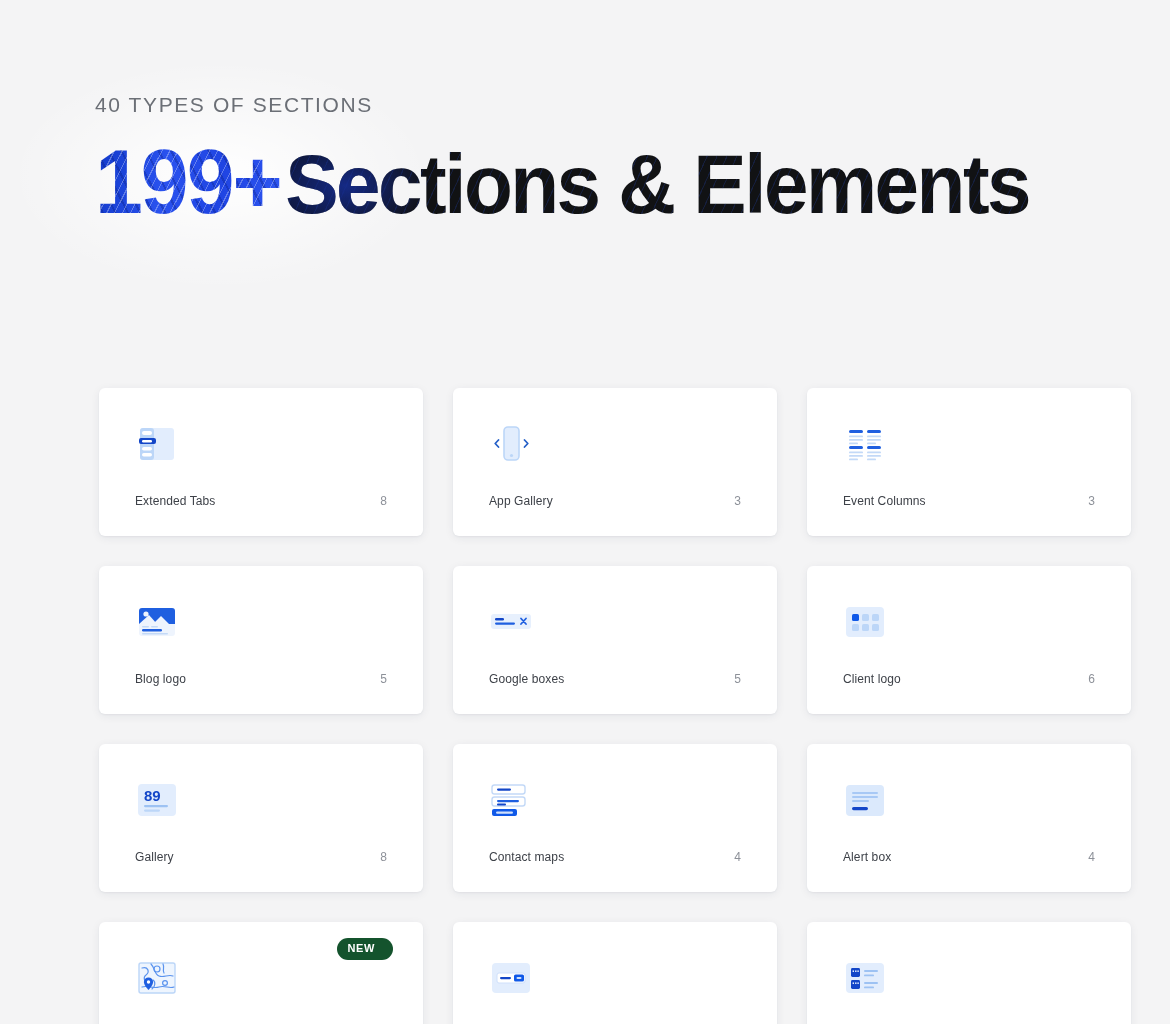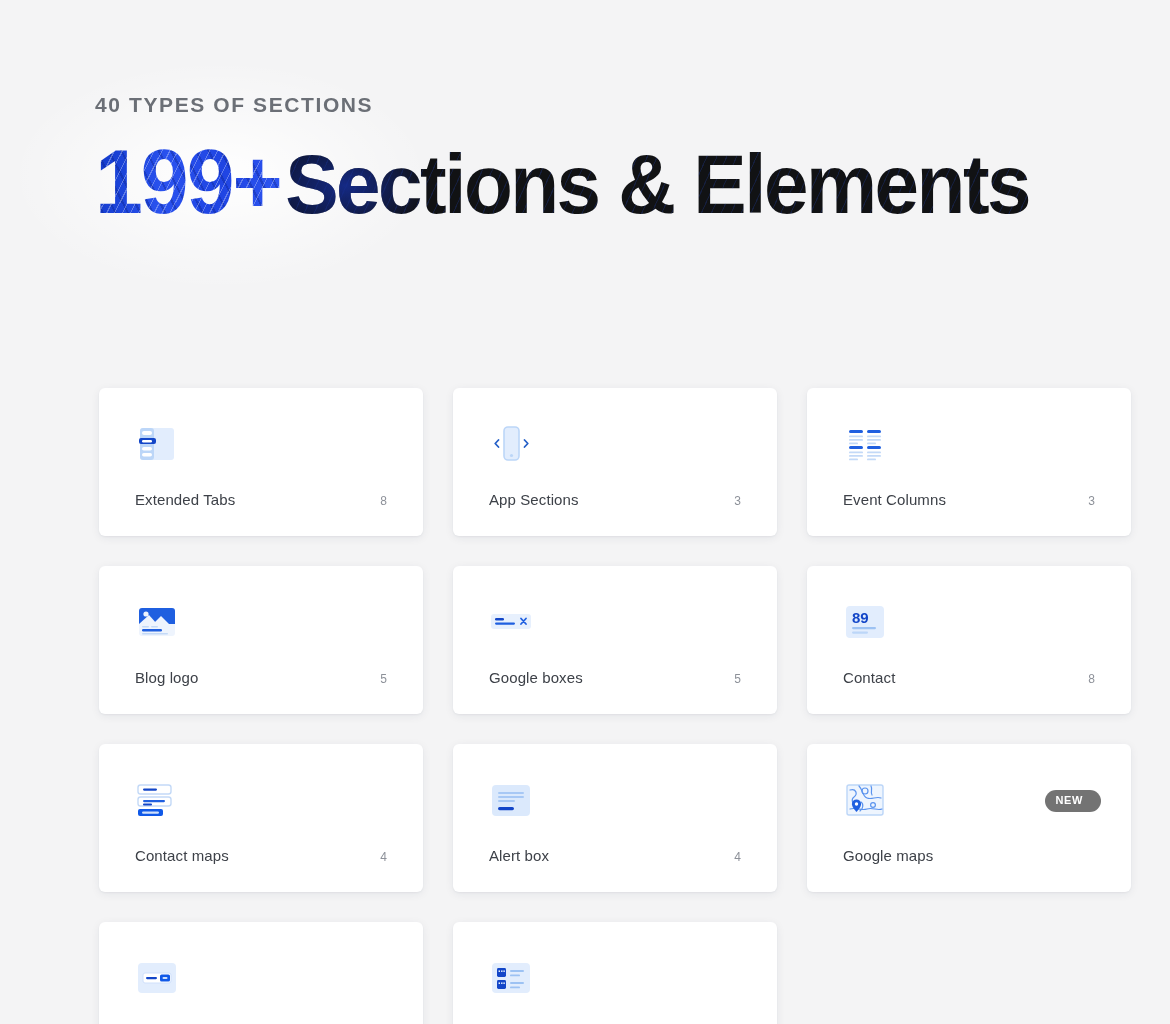--- a/index.html
+++ b/index.html
@@ -31,21 +31,21 @@
   .header {
     position: absolute;
     left: 95px;
     top: 92px;
     width: 1000px;
   }
 
   .eyebrow {
     font-size: 21px;
     letter-spacing: 1.6px;
-    font-weight: 700;
+    font-weight: 400;
     color: #6b6f76;
     text-transform: uppercase;
     line-height: 1.2;
   }
 
   .big-number {
     margin-top: 24px;
     font-size: 86px;
     font-weight: 800;
     line-height: 0.92;
@@ -123,37 +123,37 @@
     position: absolute;
     left: 36px;
     right: 36px;
     bottom: 28px;
     display: flex;
     align-items: baseline;
     justify-content: space-between;
   }
 
   .card-title {
-    font-size: 15px;
+    font-size: 12px;
     color: #3d4148;
     font-weight: 400;
     letter-spacing: 0.1px;
   }
 
   .card-count {
     font-size: 12px;
     color: #8d9199;
     font-weight: 400;
   }
 
   .badge {
     position: absolute;
     right: 30px;
-    top: 46px;
-    background: #737373;
+    top: 16px;
+    background: #14532d;
     color: #ffffff;
     font-size: 11px;
     font-weight: 700;
     letter-spacing: 0.6px;
     padding: 5px 18px 6px 11px;
     border-radius: 11px;
     line-height: 1;
   }
 </style>
 </head>
@@ -190,21 +190,21 @@
   <div class="card">
     <div class="card-icon">
       <svg width="44" height="44" viewBox="0 0 44 44">
         <rect x="15" y="5" width="15" height="33" rx="4" fill="#e2edfd" stroke="#bcd6f8" stroke-width="1.6"></rect>
         <circle cx="22.5" cy="33.5" r="1.6" fill="#bcd6f8"></circle>
         <path d="M9.5 18 L6.2 21.5 L9.5 25" fill="none" stroke="#2560c8" stroke-width="1.8" stroke-linecap="round" stroke-linejoin="round"></path>
         <path d="M35.5 18 L38.8 21.5 L35.5 25" fill="none" stroke="#2560c8" stroke-width="1.8" stroke-linecap="round" stroke-linejoin="round"></path>
       </svg>
     </div>
     <div class="card-foot">
-      <span class="card-title">App Sections</span>
+      <span class="card-title">App Gallery</span>
       <span class="card-count">3</span>
     </div>
   </div>
 
   <div class="card">
     <div class="card-icon">
       <svg width="44" height="44" viewBox="0 0 44 44">
         <g fill="#1f5fe0">
           <rect x="6" y="8" width="14" height="3" rx="1.5"></rect>
           <rect x="24" y="8" width="14" height="3" rx="1.5"></rect>
@@ -263,32 +263,49 @@
         <rect x="6" y="22.5" width="20" height="2.2" rx="1.1" fill="#1f5fe0"></rect>
         <path d="M32 18.5 L37 24 M37 18.5 L32 24" stroke="#1f5fe0" stroke-width="1.8" stroke-linecap="round"></path>
       </svg>
     </div>
     <div class="card-foot">
       <span class="card-title">Google boxes</span>
       <span class="card-count">5</span>
     </div>
   </div>
 
+  <div class="card">
+    <div class="card-icon">
+      <svg width="44" height="44" viewBox="0 0 44 44">
+        <rect x="3" y="7" width="38" height="30" rx="4" fill="#e2edfd"></rect>
+        <rect x="9" y="14" width="7" height="7" rx="1.6" fill="#1059e8"></rect>
+        <rect x="19" y="14" width="7" height="7" rx="1.6" fill="#bcd6f8"></rect>
+        <rect x="29" y="14" width="7" height="7" rx="1.6" fill="#bcd6f8"></rect>
+        <rect x="9" y="24" width="7" height="7" rx="1.6" fill="#bcd6f8"></rect>
+        <rect x="19" y="24" width="7" height="7" rx="1.6" fill="#bcd6f8"></rect>
+        <rect x="29" y="24" width="7" height="7" rx="1.6" fill="#bcd6f8"></rect>
+      </svg>
+    </div>
+    <div class="card-foot">
+      <span class="card-title">Client logo</span>
+      <span class="card-count">6</span>
+    </div>
+  </div>
 
   <div class="card">
     <div class="card-icon">
       <svg width="44" height="44" viewBox="0 0 44 44">
         <rect x="3" y="6" width="38" height="32" rx="4" fill="#e2edfd"></rect>
         <text x="9" y="23" font-family="Liberation Sans, sans-serif" font-size="15" font-weight="700" fill="#1346c8">89</text>
         <rect x="9" y="27" width="24" height="2.2" rx="1.1" fill="#9dc2f3"></rect>
         <rect x="9" y="31.5" width="16" height="2.2" rx="1.1" fill="#bcd6f8"></rect>
       </svg>
     </div>
     <div class="card-foot">
-      <span class="card-title">Contact</span>
+      <span class="card-title">Gallery</span>
       <span class="card-count">8</span>
     </div>
   </div>
 
   <div class="card">
     <div class="card-icon">
       <svg width="44" height="44" viewBox="0 0 44 44">
         <rect x="3" y="7" width="33" height="9" rx="2.5" fill="#ffffff" stroke="#c3d9f7" stroke-width="1.4"></rect>
         <rect x="8" y="10.5" width="14" height="2.2" rx="1.1" fill="#1346c8"></rect>
         <rect x="3" y="19" width="33" height="9" rx="2.5" fill="#ffffff" stroke="#c3d9f7" stroke-width="1.4"></rect>

